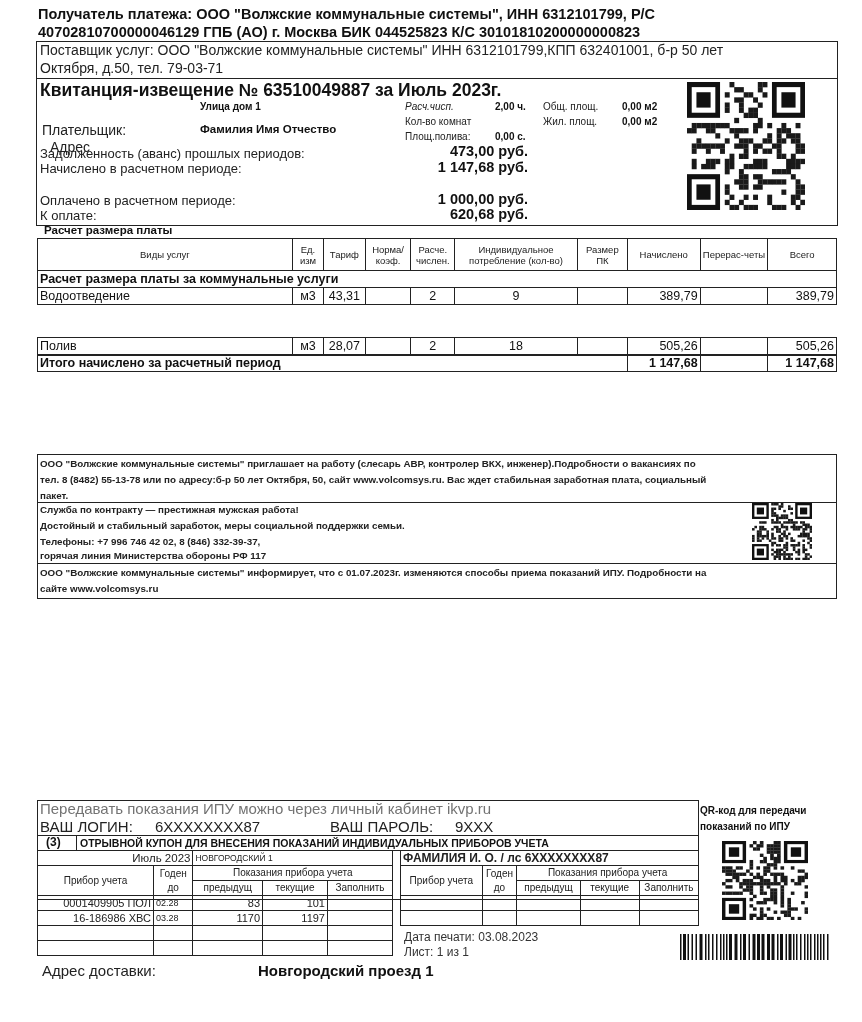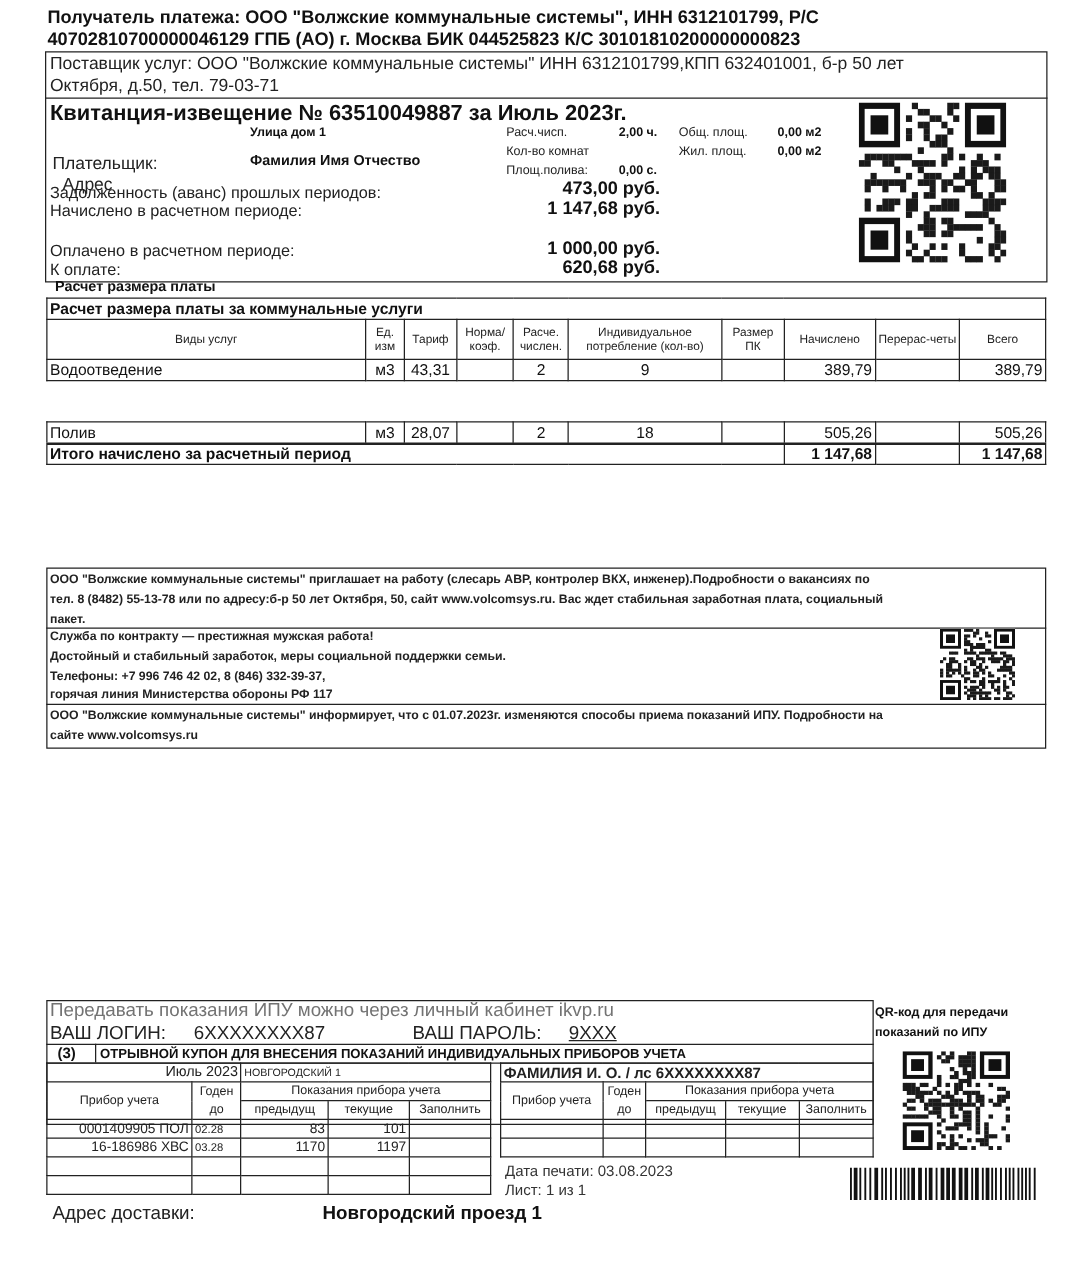--- a/index.html
+++ b/index.html
@@ -51,21 +51,21 @@
 <div class="abs supplier" style="top:60px;">Октября, д.50, тел. 79-03-71</div>
 <div class="hline" style="left:36px; top:78px; width:802px;"></div>
 
 <div class="abs title">Квитанция-извещение № 63510049887 за Июль 2023г.</div>
 
 <div class="abs lbl" style="left:50px; top:98px; font-size:14px;margin-top:41px;">Адрес</div>
 <div class="abs smallb" style="left:200px; top:101px;">Улица дом 1</div>
 <div class="abs lbl" style="left:42px; top:122px; font-size:14px;">Плательщик:</div>
 <div class="abs b" style="left:200px; top:123px; font-size:11.5px; white-space:nowrap;">Фамилия Имя Отчество</div>
 
-<div class="abs small" style="left:405px; top:101px;">Расч.чисп.</div>
+<div class="abs small" style="left:405px; top:101px;font-style:italic;">Расч.чисп.</div>
 <div class="abs smallb" style="left:495px; top:101px;">2,00 ч.</div>
 <div class="abs small" style="left:405px; top:116px;">Кол-во комнат</div>
 <div class="abs small" style="left:405px; top:131px;">Площ.полива:</div>
 <div class="abs smallb" style="left:495px; top:131px;">0,00 с.</div>
 
 <div class="abs small" style="left:543px; top:101px;">Общ. площ.</div>
 <div class="abs smallb" style="left:622px; top:101px;">0,00 м2</div>
 <div class="abs small" style="left:543px; top:116px;">Жил. площ.</div>
 <div class="abs smallb" style="left:622px; top:116px;">0,00 м2</div>
 
@@ -280,34 +280,34 @@
       <col style="width:40px">
       <col style="width:44px">
       <col style="width:42px">
       <col style="width:118px">
       <col style="width:48px">
       <col style="width:70px">
       <col style="width:65px">
       <col style="width:66px">
   </colgroup>
   <tbody>
-      <tr>
-    <td colspan="10" class="b" style="font-size:12.5px; border-left:1px solid #222;">Расчет размера платы за коммунальные услуги</td>
-  </tr>
-  <tr style="height:32px;">
+      <tr style="height:32px;">
     <td class="th">Виды услуг</td>
     <td class="th">Ед. изм</td>
     <td class="th">Тариф</td>
     <td class="th">Норма/ коэф.</td>
     <td class="th">Расче. числен.</td>
     <td class="th" style="overflow:hidden;">Индивидуальное потребление (кол-во)</td>
     <td class="th">Размер ПК</td>
     <td class="th">Начислено</td>
     <td class="th">Перерас-четы</td>
     <td class="th">Всего</td>
+  </tr>
+  <tr>
+    <td colspan="10" class="b" style="font-size:12.5px; border-left:1px solid #222;">Расчет размера платы за коммунальные услуги</td>
   </tr>
   <tr>
     <td>Водоотведение</td>
     <td class="ctr">м3</td>
     <td class="ctr">43,31</td>
     <td class="ctr"></td>
     <td class="ctr">2</td>
     <td class="ctr">9</td>
     <td></td>
     <td class="num">389,79</td>
@@ -580,21 +580,21 @@
 </div>
 <div class="hline" style="left:37px; top:563px; width:800px;"></div>
 <div class="abs ad" style="left:40px; top:565px;">ООО "Волжские коммунальные системы" информирует, что с 01.07.2023г. изменяются способы приема показаний ИПУ. Подробности на</div>
 <div class="abs ad" style="left:40px; top:581px;">сайте  www.volcomsys.ru</div>
 
 <div class="box" style="left:37px; top:800px; width:662px; height:100px;"></div>
 <div class="abs" style="left:40px; top:800px; font-size:15px; white-space:nowrap; color:#737373;">Передавать показания ИПУ можно через личный кабинет ikvp.ru</div>
 <div class="abs" style="left:40px; top:818px; font-size:15px; white-space:nowrap; color:#222;">ВАШ ЛОГИН:</div>
 <div class="abs" style="left:155px; top:818px; font-size:15px; white-space:nowrap; color:#222;">6XXXXXXXX87</div>
 <div class="abs" style="left:330px; top:818px; font-size:15px; white-space:nowrap; color:#222;">ВАШ ПАРОЛЬ:</div>
-<div class="abs" style="left:455px; top:818px; font-size:15px; white-space:nowrap; color:#222;text-decoration:underline;">9XXX</div>
+<div class="abs" style="left:455px; top:818px; font-size:15px; white-space:nowrap; color:#222;">9XXX</div>
 <div class="hline" style="left:37px; top:835px; width:662px;"></div>
 <div class="abs b" style="left:46px; top:835px; font-size:12px; white-space:nowrap;">(3)</div>
 <div class="vline" style="left:76px; top:835px; height:15px;"></div>
 <div class="abs b" style="left:80px; top:837px; font-size:10.5px; white-space:nowrap;">ОТРЫВНОЙ КУПОН ДЛЯ ВНЕСЕНИЯ ПОКАЗАНИЙ ИНДИВИДУАЛЬНЫХ ПРИБОРОВ УЧЕТА</div>
 <div class="hline" style="left:37px; top:850px; width:662px;"></div>
 
 <table class="ctbl abs" style="left:37px; top:850px; width:356px;">
   <colgroup>
       <col style="width:100px">
       <col style="width:34px">

